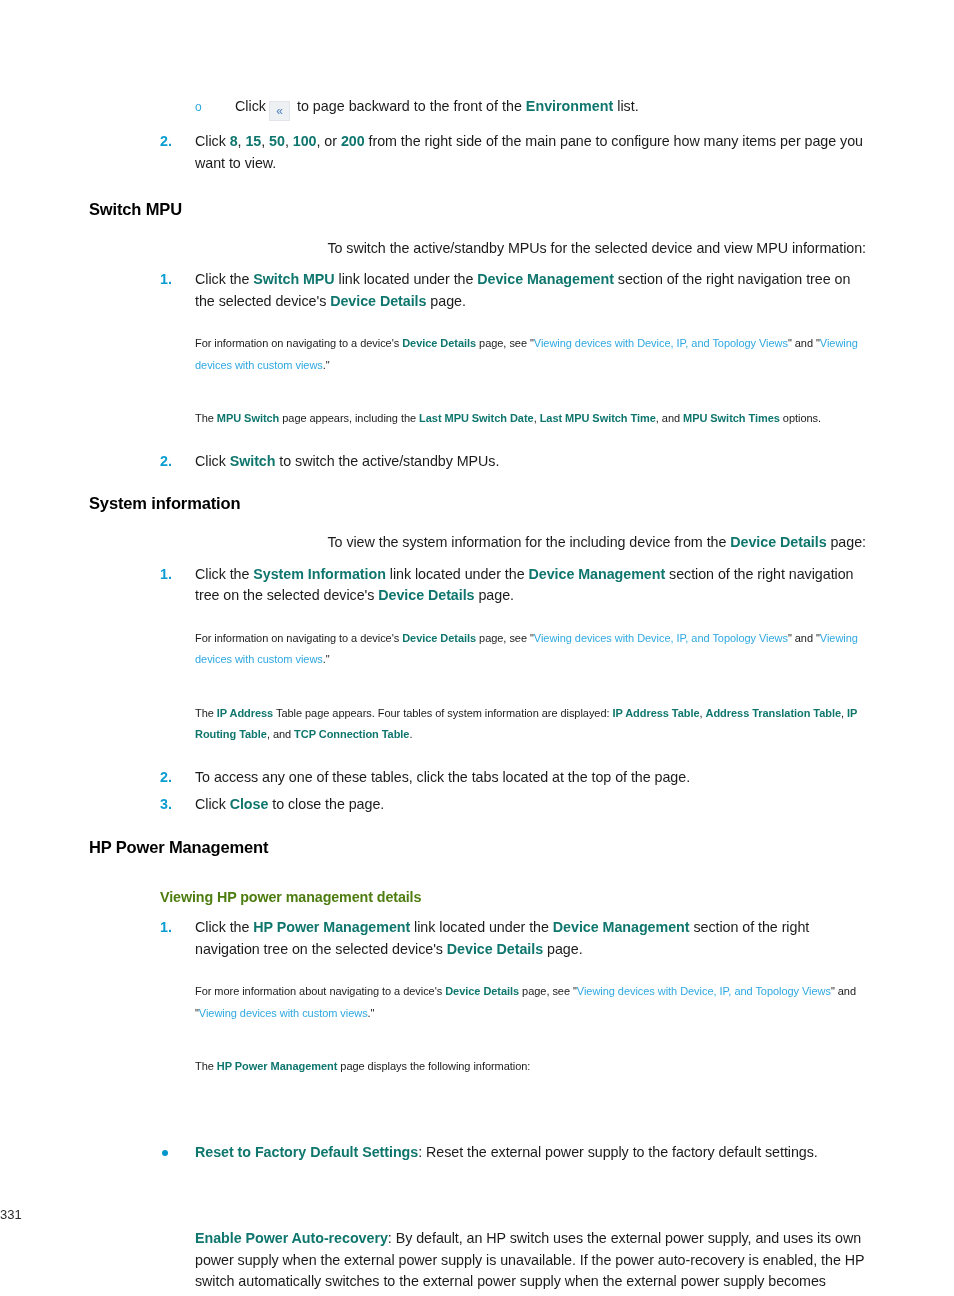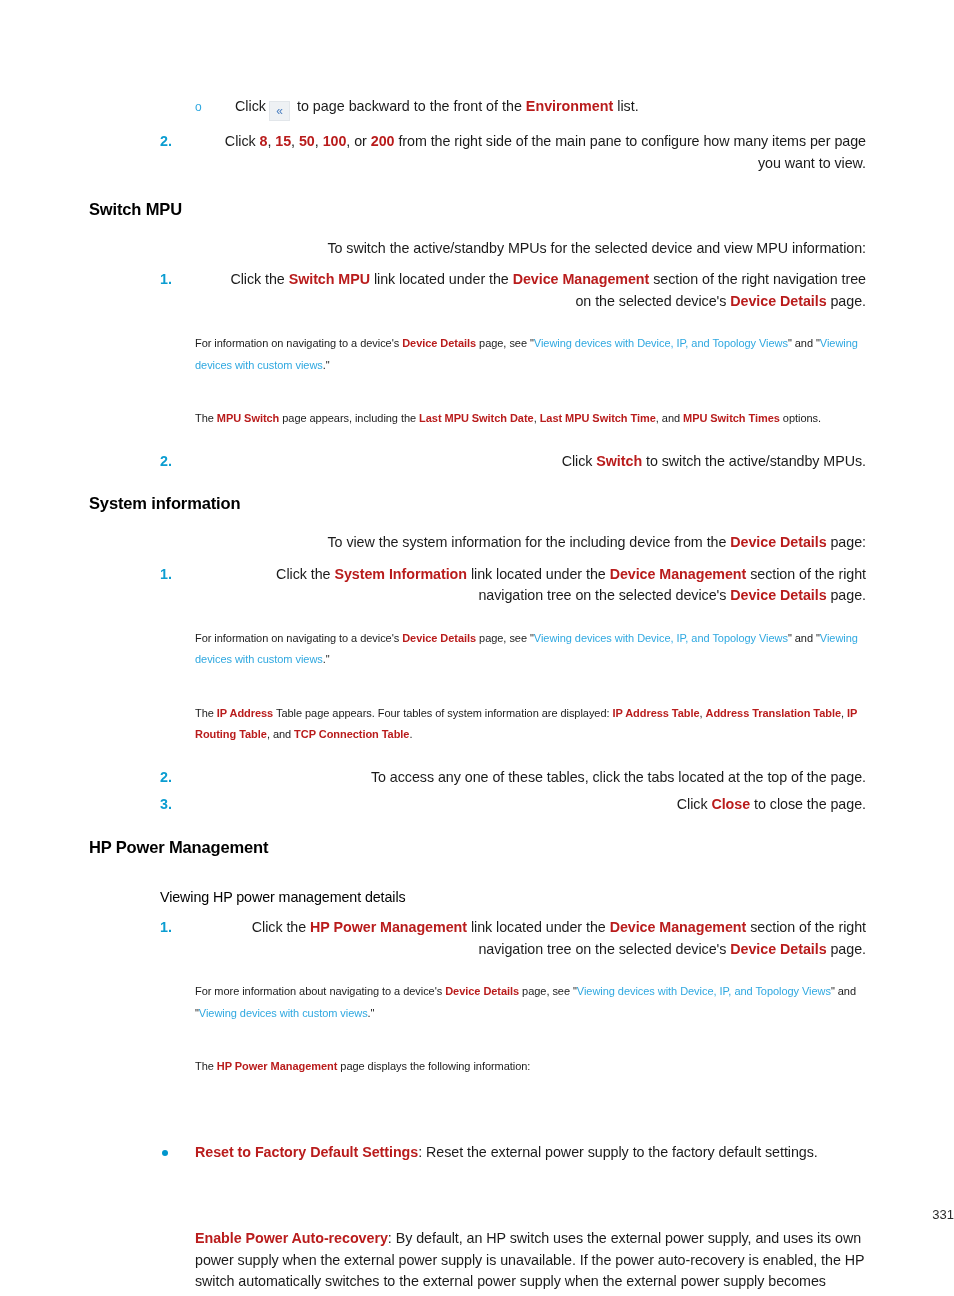--- a/index.html
+++ b/index.html
@@ -39,22 +39,22 @@
     font-weight: bold;
     color: #000000;
     letter-spacing: -0.15px;
     margin-left: 89px;
     line-height: 1.2;
   }
   .h3 {
     margin: 0;
     padding: 0;
     font-size: 14.3px;
-    font-weight: normal;
-    color: #000000;
+    font-weight: bold;
+    color: #4d7c0f;
     letter-spacing: -0.1px;
     margin-left: 160px;
     line-height: 1.25;
   }
 
   .para {
     margin: 0;
     font-size: 14.3px;
     line-height: 21.5px;
     color: #1b1b1b;
@@ -77,26 +77,25 @@
     left: 0;
     top: 0;
     width: 26px;
     text-align: left;
     color: #0b9dd1;
     font-weight: bold;
     font-size: 14.3px;
     line-height: 21.5px;
   }
   .olist .otext {
-    margin-left: 55px;
+    margin-left: 35px;
     font-size: 14.3px;
     line-height: 21.5px;
     color: #1b1b1b;
     letter-spacing: -0.05px;
-    text-align: right;
   }
   .sub-para {
     margin-left: 195px;
     margin-right: 60px;
     font-size: 11px;
     line-height: 21.5px;
     color: #1b1b1b;
     letter-spacing: -0.05px;
   }
 
@@ -138,21 +137,21 @@
   }
   .blist .btext {
     margin-left: 35px;
     font-size: 14.3px;
     line-height: 21.5px;
     color: #1b1b1b;
     letter-spacing: -0.05px;
     margin-top: 41px;
   }
 
-  b, .b { font-weight: bold; color: #b91c1c; }
+  b, .b { font-weight: bold; color: #0f766e; }
   .lnk { color: #2fa8e0; }
 
   
   .pgbtn {
     display: inline-block;
     width: 21px;
     height: 20px;
     background: #eef1f4;
     border: 1px solid #e2e6ea;
     box-sizing: border-box;
@@ -162,21 +161,21 @@
     font-size: 12px;
     color: #4a7fc1;
     margin: 0 3px;
   }
 
   .footer {
     position: absolute;
     left: 0;
     top: 1207px;
     width: 954px;
-    text-align: right;
+    text-align: left;
     font-size: 13px;
     color: #2b2b2b;
     font-family: "Liberation Sans", sans-serif;
   }
 
   .sp-6  { height: 6px; }
   .sp-10 { height: 10px; }
   .sp-12 { height: 12px; }
   .sp-14 { height: 14px; }
   .sp-18 { height: 18px; }

